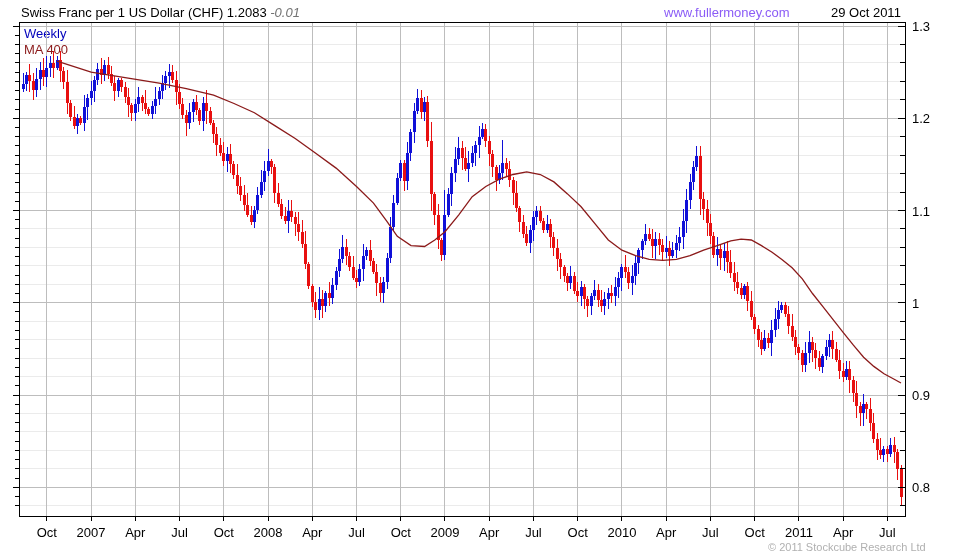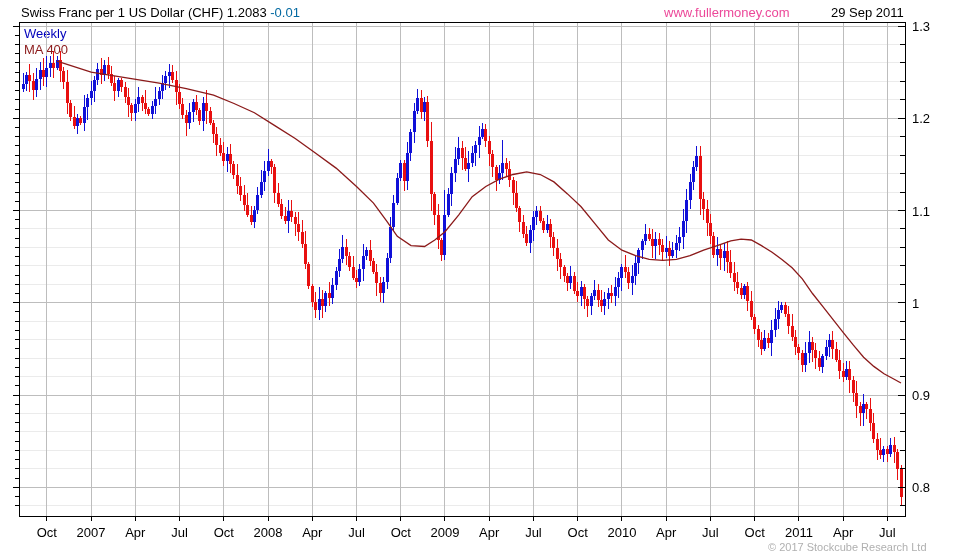--- a/index.html
+++ b/index.html
@@ -1,34 +1,34 @@
 <!DOCTYPE html>
 <html><head>
 <meta charset="utf-8">
 <style>
   html,body{margin:0;padding:0;background:#fff;}
   #app{position:relative;width:960px;height:560px;background:#ffffff;overflow:hidden;
        font-family:"Liberation Sans","DejaVu Sans",sans-serif;}
   .hdr-title{position:absolute;left:21px;top:5px;font-size:13px;color:#000;white-space:nowrap;}
-  .hdr-change{color:#0369a1;}
-  .hdr-site{position:absolute;left:664px;top:5px;font-size:13px;color:#ec4899;white-space:nowrap;}
+  .hdr-change{color:#737373;font-style:italic;}
+  .hdr-site{position:absolute;left:664px;top:5px;font-size:13px;color:#8b5cf6;white-space:nowrap;}
   .hdr-date{position:absolute;left:831px;top:5px;font-size:13px;color:#000;white-space:nowrap;}
   .legend-weekly{position:absolute;left:24px;top:26px;font-size:13px;color:#0000bb;}
   .legend-ma{position:absolute;left:24px;top:42px;font-size:13px;color:#8b1a1a;}
   .copyright{position:absolute;left:768px;top:541px;font-size:11px;color:#b0b0b0;white-space:nowrap;}
   svg{position:absolute;left:0;top:0;}
   text{font-family:"Liberation Sans","DejaVu Sans",sans-serif;}
 </style>
 </head>
 <body>
 
 <div id="app">
   <div class="hdr-title"><span>Swiss Franc per 1 US Dollar (CHF) 1.2083</span>&nbsp;<span class="hdr-change">-0.01</span></div>
   <div class="hdr-site">www.fullermoney.com</div>
-  <div class="hdr-date">29 Sep 2011</div>
+  <div class="hdr-date">29 Oct 2011</div>
   <div class="legend-weekly">Weekly</div>
   <div class="legend-ma">MA 400</div>
   <svg id="plot" width="960" height="560" shape-rendering="crispEdges">
       <g stroke="#ebebeb">
         <line x1="19" y1="505.7" x2="905" y2="505.7"></line>
         <line x1="19" y1="468.80000000000007" x2="905" y2="468.80000000000007"></line>
         <line x1="19" y1="450.3500000000001" x2="905" y2="450.3500000000001"></line>
         <line x1="19" y1="431.90000000000003" x2="905" y2="431.90000000000003"></line>
         <line x1="19" y1="413.45000000000005" x2="905" y2="413.45000000000005"></line>
         <line x1="19" y1="376.55" x2="905" y2="376.55"></line>
@@ -724,14 +724,14 @@
         <text x="577.7054263565891" y="537" font-size="13" fill="#000" text-anchor="middle">Oct</text>
         <text x="621.9457364341085" y="537" font-size="13" fill="#000" text-anchor="middle">2010</text>
         <text x="666.1860465116279" y="537" font-size="13" fill="#000" text-anchor="middle">Apr</text>
         <text x="710.4263565891473" y="537" font-size="13" fill="#000" text-anchor="middle">Jul</text>
         <text x="754.6666666666666" y="537" font-size="13" fill="#000" text-anchor="middle">Oct</text>
         <text x="798.906976744186" y="537" font-size="13" fill="#000" text-anchor="middle">2011</text>
         <text x="843.1472868217054" y="537" font-size="13" fill="#000" text-anchor="middle">Apr</text>
         <text x="887.3875968992247" y="537" font-size="13" fill="#000" text-anchor="middle">Jul</text>
       </g>
     </svg>
-  <div class="copyright">© 2017 Stockcube Research Ltd</div>
+  <div class="copyright">© 2011 Stockcube Research Ltd</div>
 </div>
 
 </body></html>

